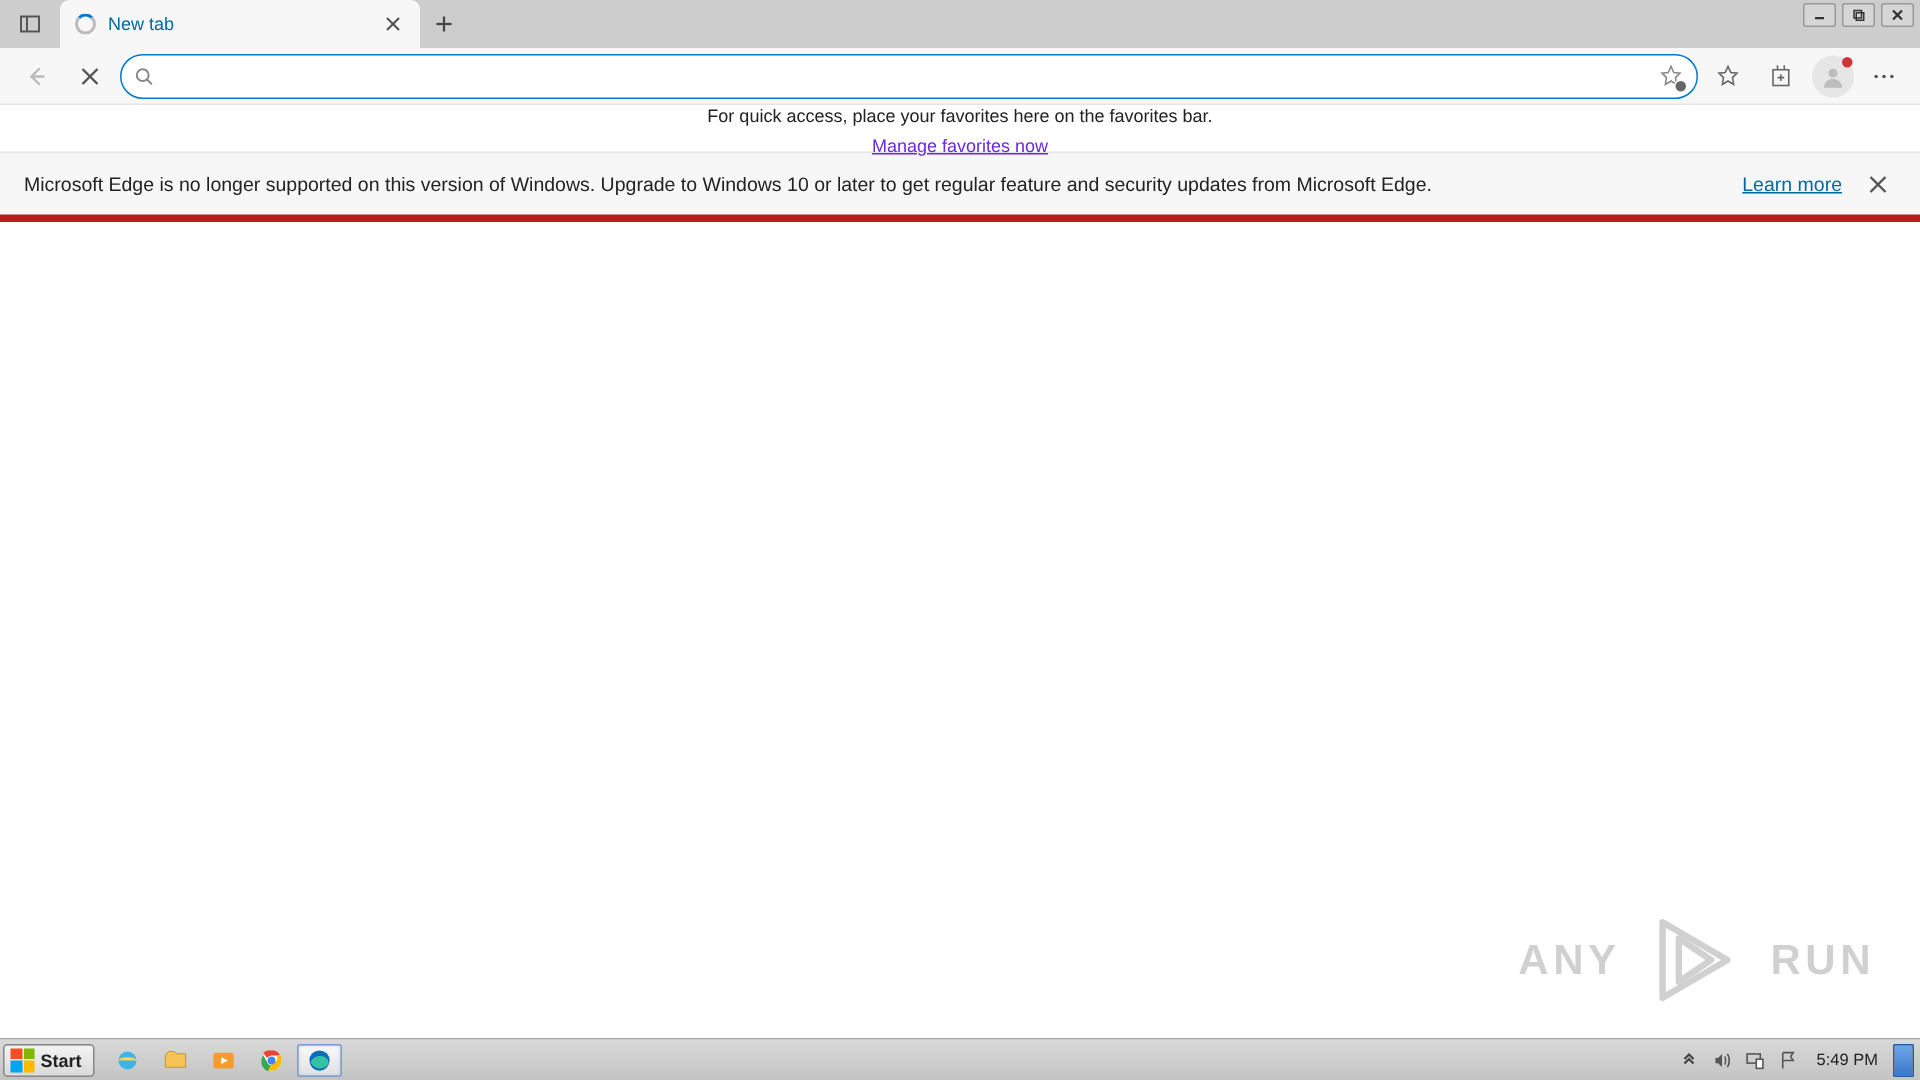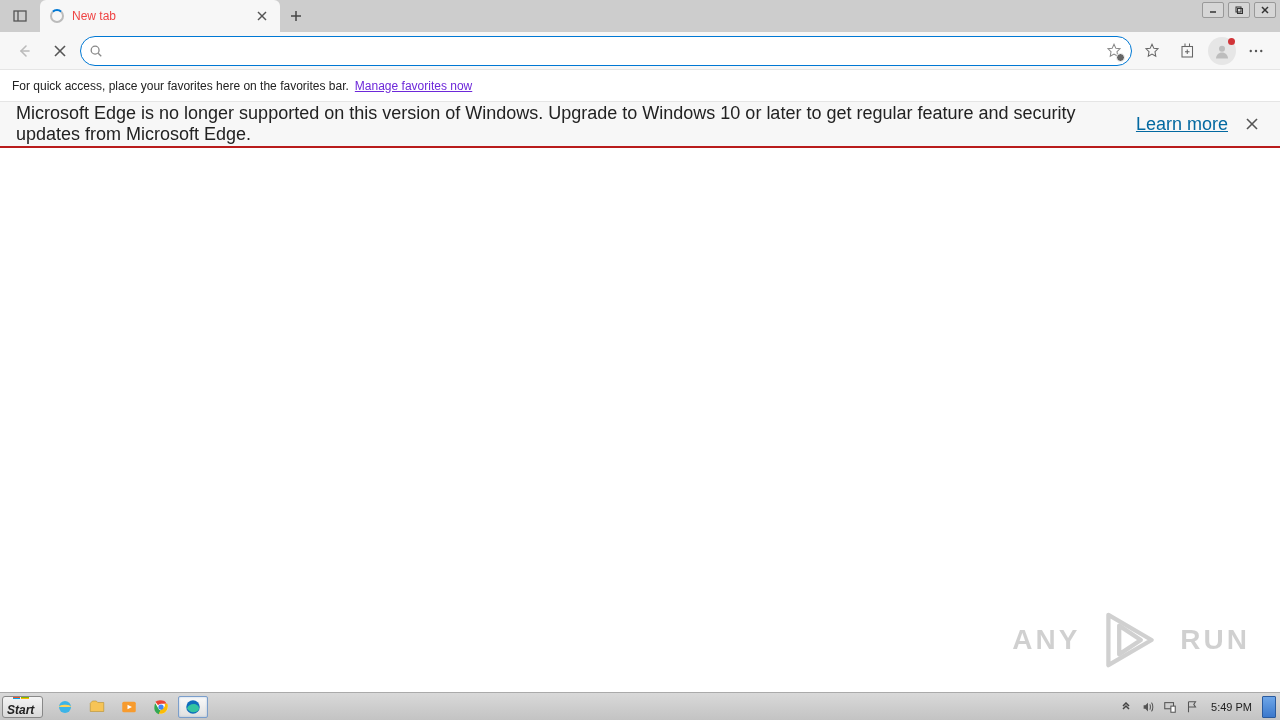--- a/index.html
+++ b/index.html
@@ -22,21 +22,21 @@
   .tab {
     width: 240px;
     background: #f7f7f7;
     display: flex;
     align-items: center;
     padding: 0 10px;
     gap: 8px;
     border-top-left-radius: 6px;
     border-top-right-radius: 6px;
     font-size: 12px;
-    color: #ef4444;
+    color: #0369a1;
   }
   .tab .spinner {
     width: 14px; height: 14px;
     border: 2px solid #bbb;
     border-top-color: #0078d4;
     border-radius: 50%;
   }
   .tab .tab-title { flex: 1; }
   .tab .tab-close {
     width: 16px; height: 16px;
@@ -129,32 +129,33 @@
   .fav-hint {
     height: 32px;
     background: #fff;
     display: flex;
     align-items: center;
     padding: 0 12px;
     font-size: 12px;
     color: #222;
     border-bottom: 1px solid #e5e5e5;
     gap: 6px;
+    flex-direction: column;
   }
   .fav-hint a { color: #6d28d9; text-decoration: underline; cursor: pointer; }
 
   
   .notif-bar {
     height: 46px;
     background: #f7f7f7;
-    border-bottom: 2px solid #b91c1c;
+    border-bottom: 5px solid #b91c1c;
     display: flex;
     align-items: center;
     padding: 0 16px;
-    font-size: 18px;
+    font-size: 13px;
     color: #222;
     gap: 12px;
   }
   .notif-bar .msg { flex: 1; }
   .notif-bar a { color: #0369a1; text-decoration: underline; cursor:pointer; white-space: nowrap; }
   .notif-close {
     width: 24px; height: 24px;
     display:flex; align-items:center; justify-content:center;
     color:#555;
   }
@@ -201,24 +202,22 @@
     height: 22px;
     padding: 0 8px 0 4px;
     background: linear-gradient(#f4f4f4,#d9d9d9);
     border: 1px solid #888;
     border-radius: 3px;
     display: flex;
     align-items: center;
     gap: 4px;
     font-size: 12px;
     font-weight: bold;
-    font-style: italic;
     color: #222;
     margin-right: 6px;
-    flex-direction: column;
   }
   .start-logo {
     width: 16px; height: 16px;
     display: grid;
     grid-template-columns: 1fr 1fr;
     grid-template-rows: 1fr 1fr;
     gap: 1px;
   }
   .start-logo div:nth-child(1){background:#f25022;}
   .start-logo div:nth-child(2){background:#7fba00;}

